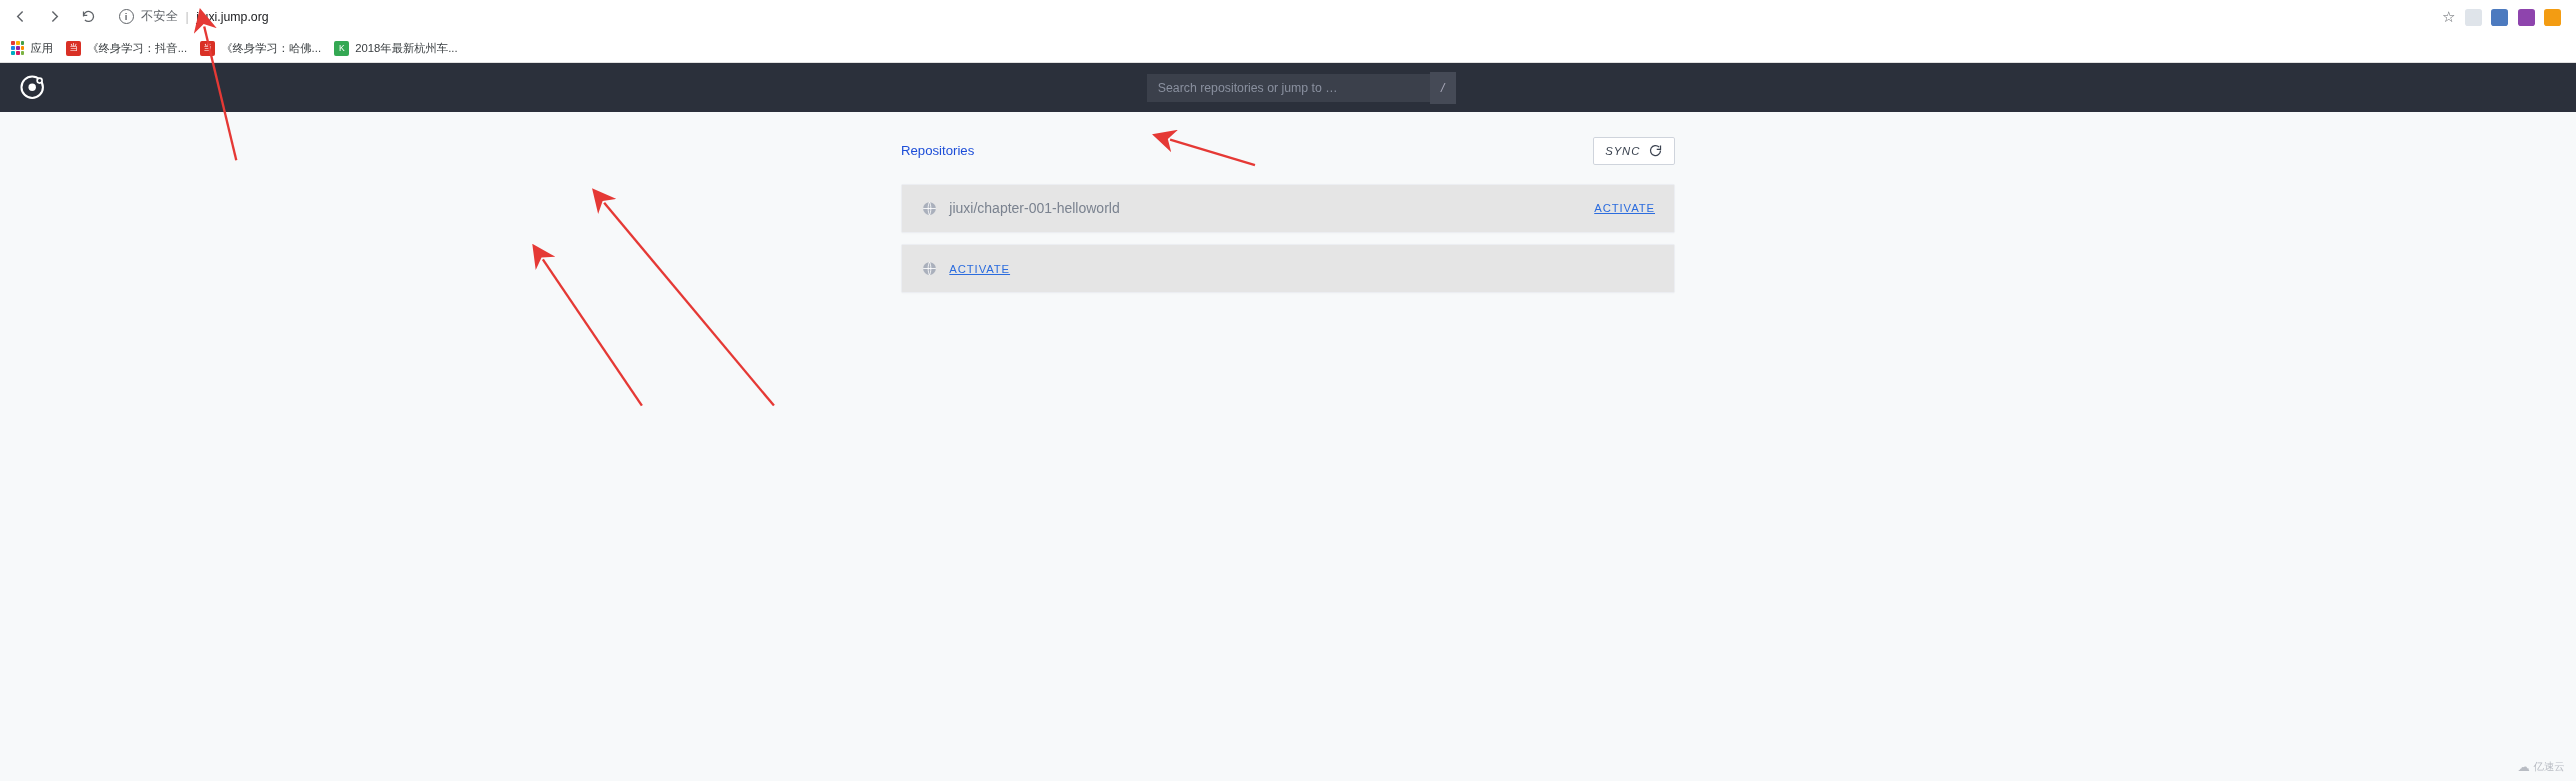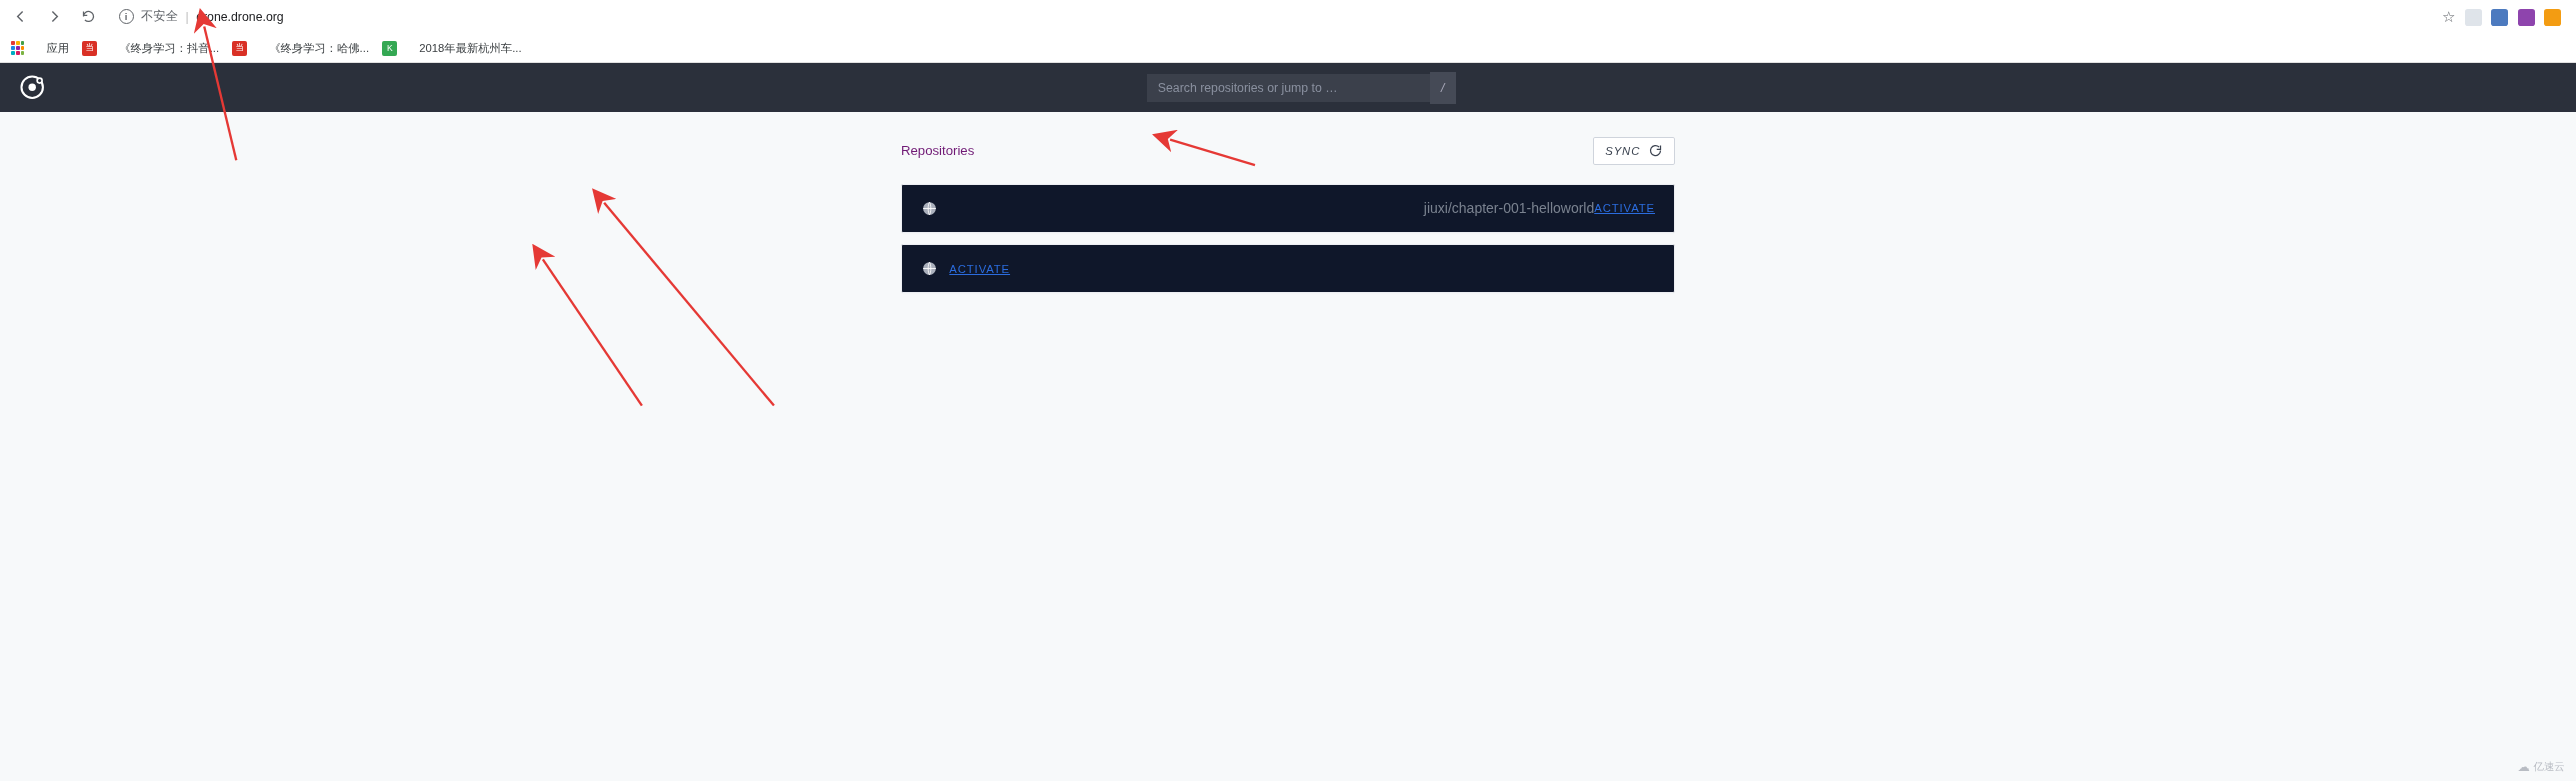--- a/index.html
+++ b/index.html
@@ -24,39 +24,39 @@
     .apps-icon span { width: 3.8px; height: 3.8px; border-radius: 0.9px; }
     .apps-icon span:nth-child(1){background:#e53935;}
     .apps-icon span:nth-child(2){background:#ffb300;}
     .apps-icon span:nth-child(3){background:#43a047;}
     .apps-icon span:nth-child(4){background:#1e88e5;}
     .apps-icon span:nth-child(5){background:#8e24aa;}
     .apps-icon span:nth-child(6){background:#fb8c00;}
     .apps-icon span:nth-child(7){background:#00acc1;}
     .apps-icon span:nth-child(8){background:#d81b60;}
     .apps-icon span:nth-child(9){background:#7cb342;}
-    .bookmark-item { display: flex; align-items: center; gap: 22px; cursor: pointer; text-align: right; }
+    .bookmark-item { display: flex; align-items: center; gap: 6px; cursor: pointer; text-align: right; }
     .bm-favicon { width: 15px; height: 15px; border-radius: 1.9px; display: flex; align-items: center; justify-content: center; font-size: 8.5px; color: #fff; }
 
     
     .drone-header { background: #2b303b; height: 49px; display: flex; align-items: center; padding: 0 19px; }
     .drone-logo { width: 26.4px; height: 26.4px; }
     .search-wrap { margin: 0 auto; display: flex; align-items: center; }
     .search-input { width: 283px; height: 28px; background: #3b404b; border: none; color: #aab; padding: 0 11.3px; font-size: 12.3px; outline: none; }
     .search-input::placeholder { color: #8a909f; }
     .search-slash { width: 26.4px; height: 32px; background: #454a56; color: #aab; display: flex; align-items: center; justify-content: center; font-size: 12.3px; font-style: italic; }
 
     
     .content { max-width: 774px; margin: 0 auto; padding: 24.5px 0; }
     .section-header { display: flex; align-items: center; justify-content: space-between; margin-bottom: 19px; }
-    .section-title { font-size: 13.2px; color: #701a75; font-weight: 400; }
+    .section-title { font-size: 13.2px; color: #1d4ed8; font-weight: 400; }
     .sync-btn { display: flex; align-items: center; gap: 7.5px; border: 0.9px solid #cfd4dc; background: #fff; color: #3b4350; padding: 5.7px 11.3px; font-size: 11.3px; letter-spacing: 0.9px; cursor: pointer; border-radius: 1.9px; font-style: italic; }
     .sync-btn svg { width: 15px; height: 15px; }
 
-    .repo-card { background: #0f172a; border: 0.9px solid #eceef2; border-radius: 1.9px; box-shadow: 0 0.9px 1.9px rgba(0,0,0,0.02); display: flex; align-items: center; padding: 15px 19px; margin-bottom: 11.3px; text-align: right; }
+    .repo-card { background: #e5e5e5; border: 0.9px solid #eceef2; border-radius: 1.9px; box-shadow: 0 0.9px 1.9px rgba(0,0,0,0.02); display: flex; align-items: center; padding: 15px 19px; margin-bottom: 11.3px; }
     .repo-icon { width: 17px; height: 17px; color: #aab0bc; margin-right: 11.3px; }
     .repo-name { font-size: 14px; color: #7a828f; flex: 1; }
     .activate-link { font-size: 11.3px; color: #2b6cde; letter-spacing: 0.9px; cursor: pointer; font-weight: 500; text-decoration: underline; }
 
     
     .annotation-layer { position: absolute; top: 0; left: 0; width: 2576px; height: 781px; pointer-events: none; }
 
     
     .watermark { position: absolute; bottom: 7.5px; right: 11.3px; font-size: 10.4px; color: #b8bcc3; display: flex; align-items: center; gap: 3.8px; }
     .watermark-icon { font-size: 12.3px; }
@@ -78,21 +78,21 @@
     </div>
     <div class="nav-btn">
       <svg width="15" height="15" viewBox="0 0 24 24">
           <path fill="none" stroke="#5f6368" stroke-width="2" d="M4 12a8 8 0 1 1 2.3 5.6M4 4v6h6"></path>
         </svg>
     </div>
     <div class="address-bar">
       <span class="info-icon">i</span>
       <span class="security-text">不安全</span>
       <span class="sep">|</span>
-      <span class="url-text">drone.drone.org</span>
+      <span class="url-text">jiuxi.jump.org</span>
     </div>
     <div class="toolbar-spacer"></div>
     <div class="ext-icons">
       <span class="star-icon">☆</span>
       <span class="ext-square" style="background:#dfe4ea"></span>
       <span class="ext-square" style="background:#4c7abf"></span>
       <span class="ext-square" style="background:#8e44ad"></span>
       <span class="ext-square" style="background:#f39c12"></span>
     </div>
   </div>

